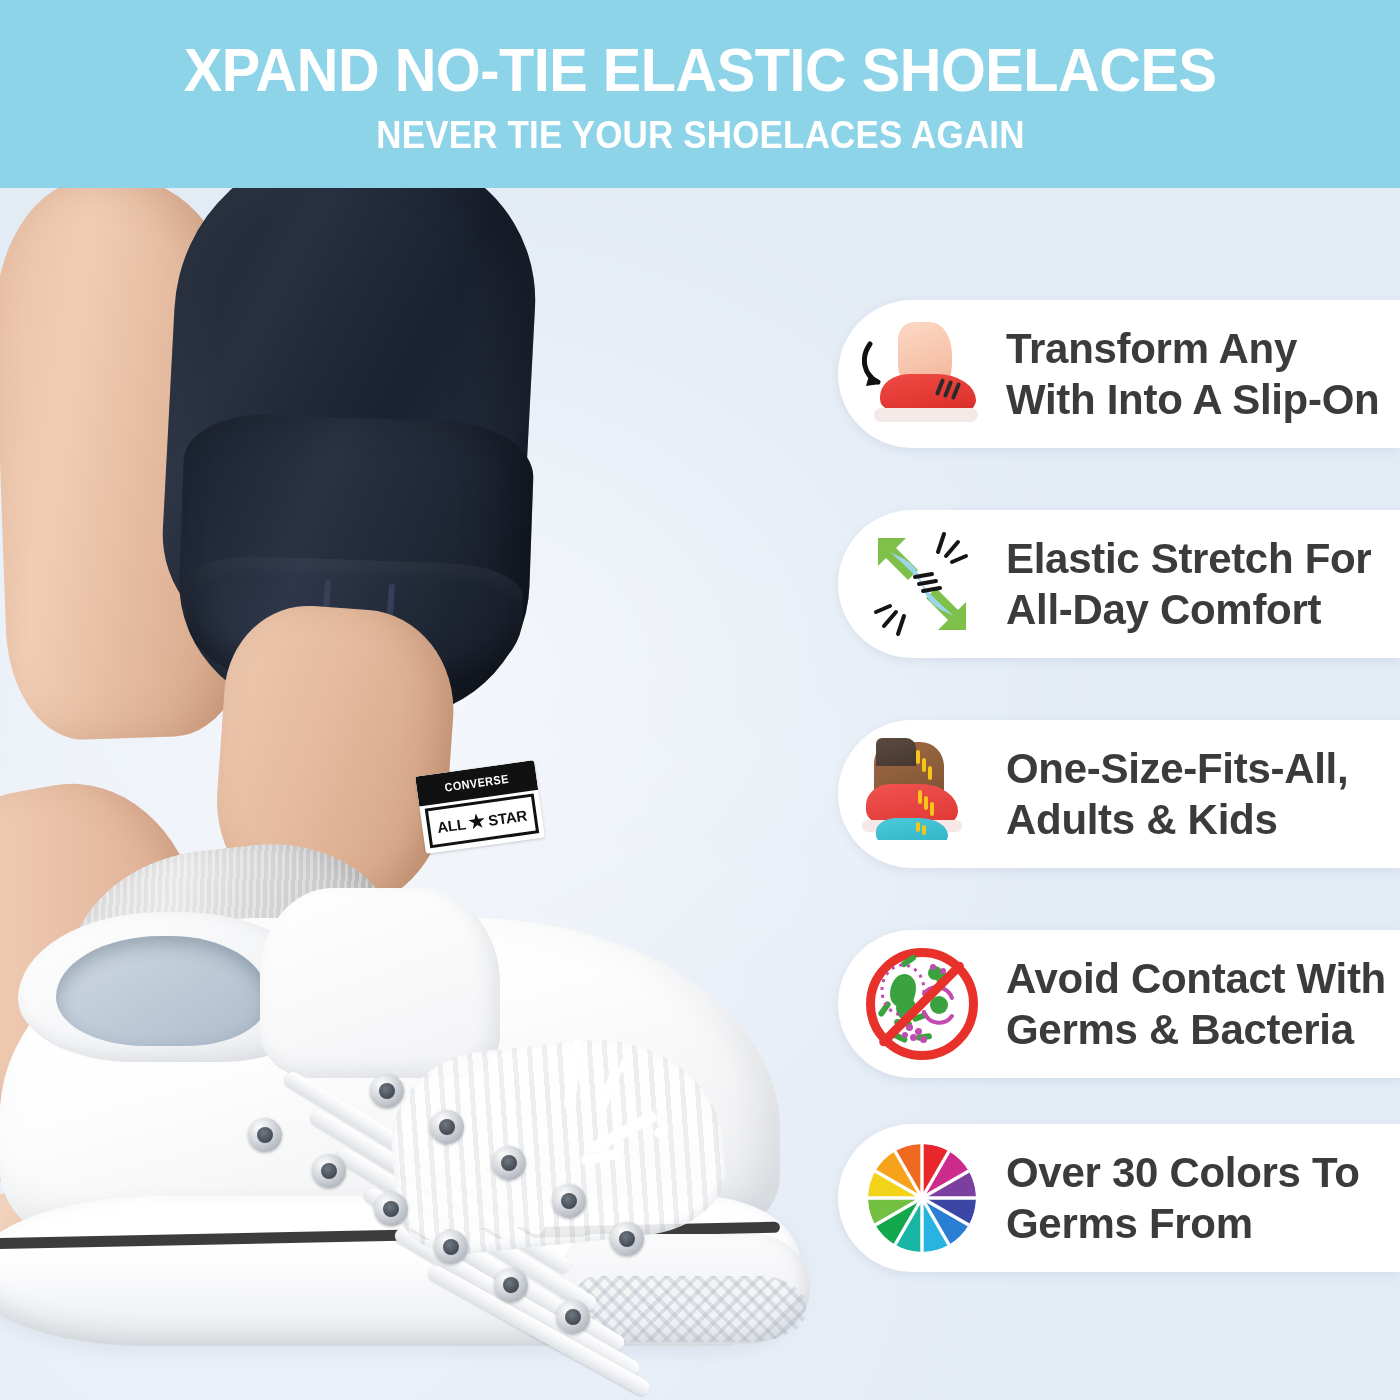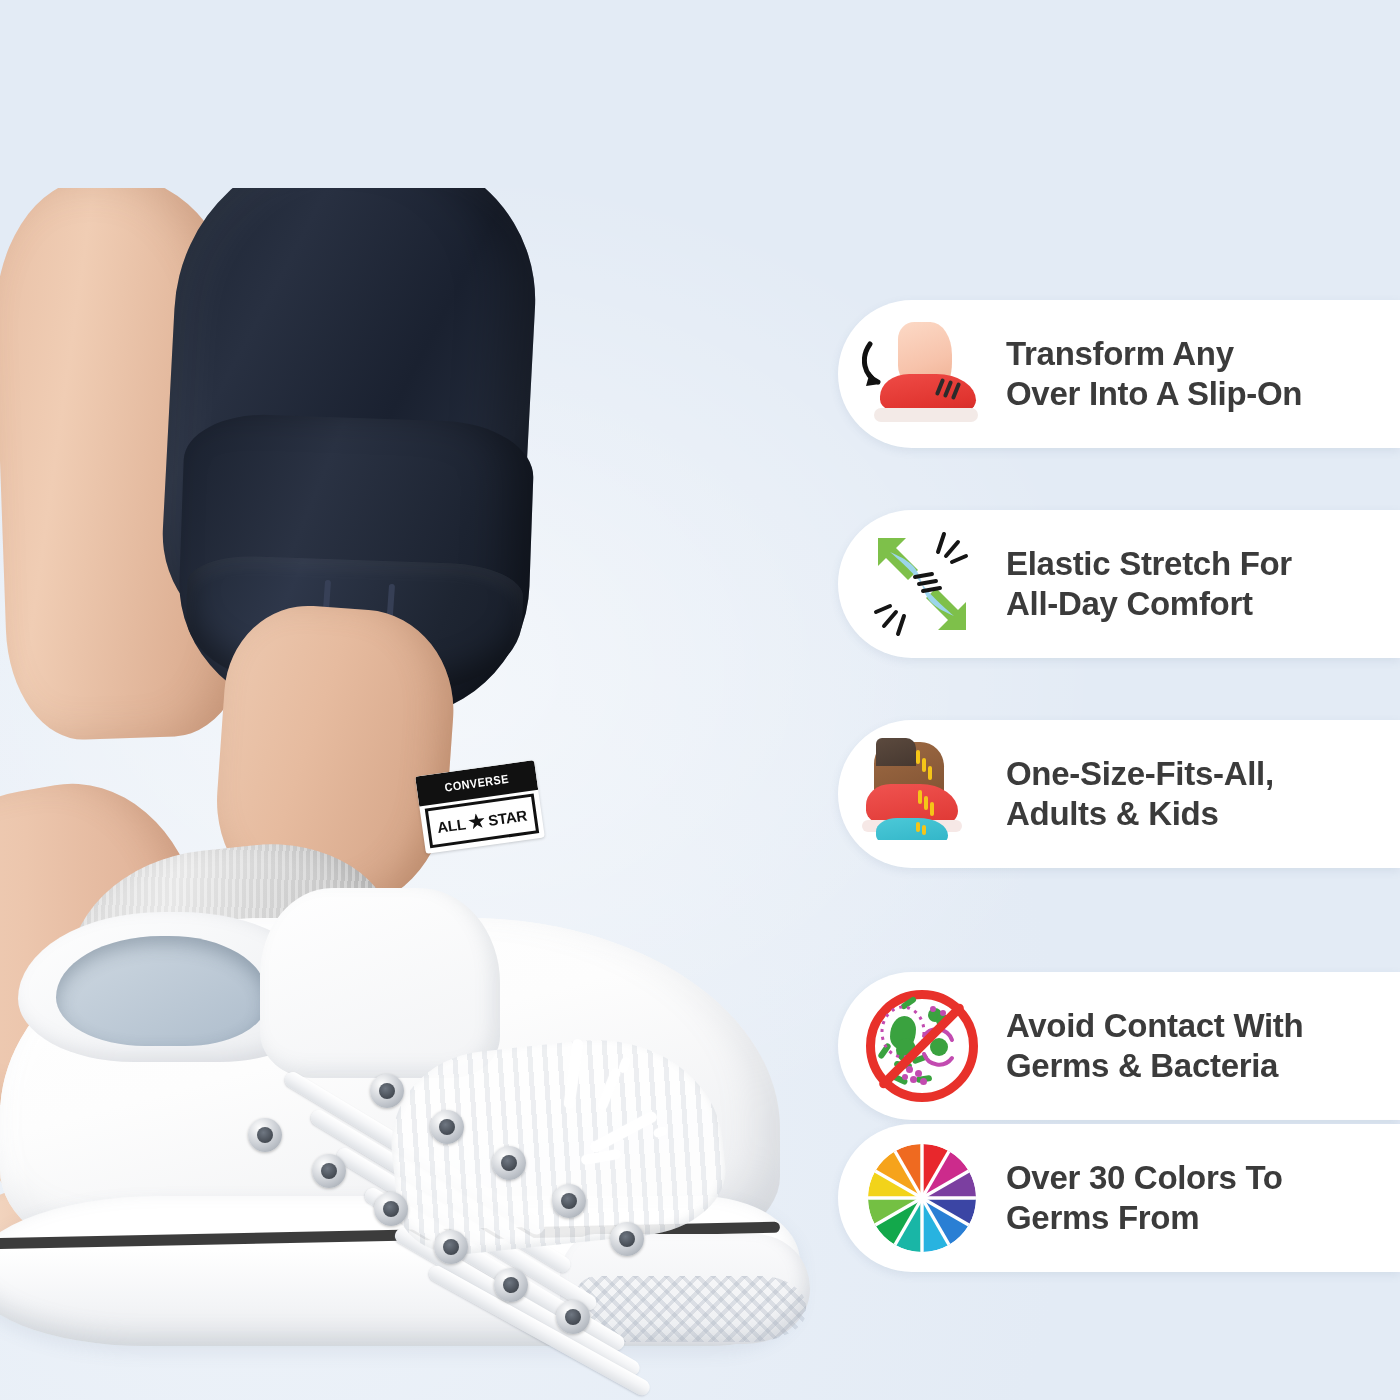--- a/index.html
+++ b/index.html
@@ -247,21 +247,21 @@
     box-shadow:0 3px 10px rgba(70,100,140,.10);
     box-sizing:border-box;
     padding-left:22px;
   }
   .card-icon{
     width:124px;height:124px;flex:0 0 124px;
     position:relative;display:flex;align-items:center;justify-content:center;
   }
   .card-text{
     margin-left:22px;color:#3b3b3b;
-    font-size:33px;font-weight:700;line-height:1.22;
+    font-size:42px;font-weight:700;line-height:1.22;
     letter-spacing:-0.3px;
   }
   .card-text .l2{display:block;}
 
   
   .ico-foot{position:absolute;left:38px;top:10px;width:54px;height:66px;
     background:linear-gradient(160deg,#fcd9c6 0%,#f7c3ab 60%,#efb092 100%);
     border-radius:30% 40% 18% 42% / 26% 50% 40% 34%;}
   .ico-shoe{position:absolute;left:20px;top:62px;width:96px;height:42px;
     background:linear-gradient(170deg,#ef4b46 0%,#e0342f 70%,#cf2b28 100%);
@@ -295,20 +295,24 @@
   .g-rod{position:absolute;background:#3aa23f;border-radius:4px;}
 
   
   .wheel{position:absolute;left:8px;top:8px;width:108px;height:108px;border-radius:50%;overflow:hidden;}
 </style>
 </head>
 <body>
 
 <div id="page">
 
+  <div class="header-band">
+    <div class="hdr-title">XPAND NO-TIE ELASTIC SHOELACES</div>
+    <div class="hdr-sub">NEVER TIE YOUR SHOELACES AGAIN</div>
+  </div>
 
   <div class="photo-area">
     <div class="photo-vignette"></div>
 
     <div class="calf"></div>
     <div class="pant"></div>
     <div class="pant2"></div>
     <div class="pant-cuff"></div>
     <div class="cuff-seam s1"></div>
     <div class="cuff-seam s2"></div>
@@ -389,21 +393,21 @@
         </div>
         <div class="ico-foot"></div>
         <div class="ico-shoe"></div>
         <div class="ico-shoe-sole"></div>
         <div class="ico-shoe-str" style="left:78px;top:66px"></div>
         <div class="ico-shoe-str" style="left:86px;top:68px"></div>
         <div class="ico-shoe-str" style="left:94px;top:70px"></div>
       </div>
       <div class="card-text">
         <span>Transform Any</span>
-        <span class="l2">Over Into A Slip-On</span>
+        <span class="l2">With Into A Slip-On</span>
       </div>
     </div>
 
     <div class="card" style="top:720px">
       <div class="card-icon">
         <div class="s-boot"></div>
         <div class="s-boot-top"></div>
         <div class="s-boot-sole"></div>
         <div class="lace-y" style="left:56px;top:18px"></div>
         <div class="lace-y" style="left:62px;top:26px"></div>
@@ -446,21 +450,21 @@
             <line x1="16" y1="90" x2="30" y2="84"></line>
           </g>
         </svg>
       </div>
       <div class="card-text">
         <span>Elastic Stretch For</span>
         <span class="l2">All-Day Comfort</span>
       </div>
     </div>
 
-    <div class="card" style="top:972px">
+    <div class="card" style="top:930px">
       <div class="card-icon">
         <div class="germ-circle"></div>
         <div class="g-blob" style="left:30px;top:32px;width:26px;height:34px;border-radius:55% 45% 50% 50%/60% 40% 60% 40%"></div>
         <div class="g-blob" style="left:36px;top:54px;width:20px;height:24px"></div>
         <div class="g-blob" style="left:68px;top:24px;width:14px;height:14px"></div>
         <div class="g-blob" style="left:76px;top:30px;width:13px;height:13px"></div>
         <div class="g-blob" style="left:70px;top:54px;width:18px;height:18px"></div>
         <div class="g-rod" style="left:40px;top:16px;width:17px;height:6px;transform:rotate(-35deg)"></div>
         <div class="g-rod" style="left:16px;top:64px;width:17px;height:6px;transform:rotate(-55deg)"></div>
         <div class="g-rod" style="left:34px;top:78px;width:18px;height:6px;transform:rotate(10deg)"></div>

